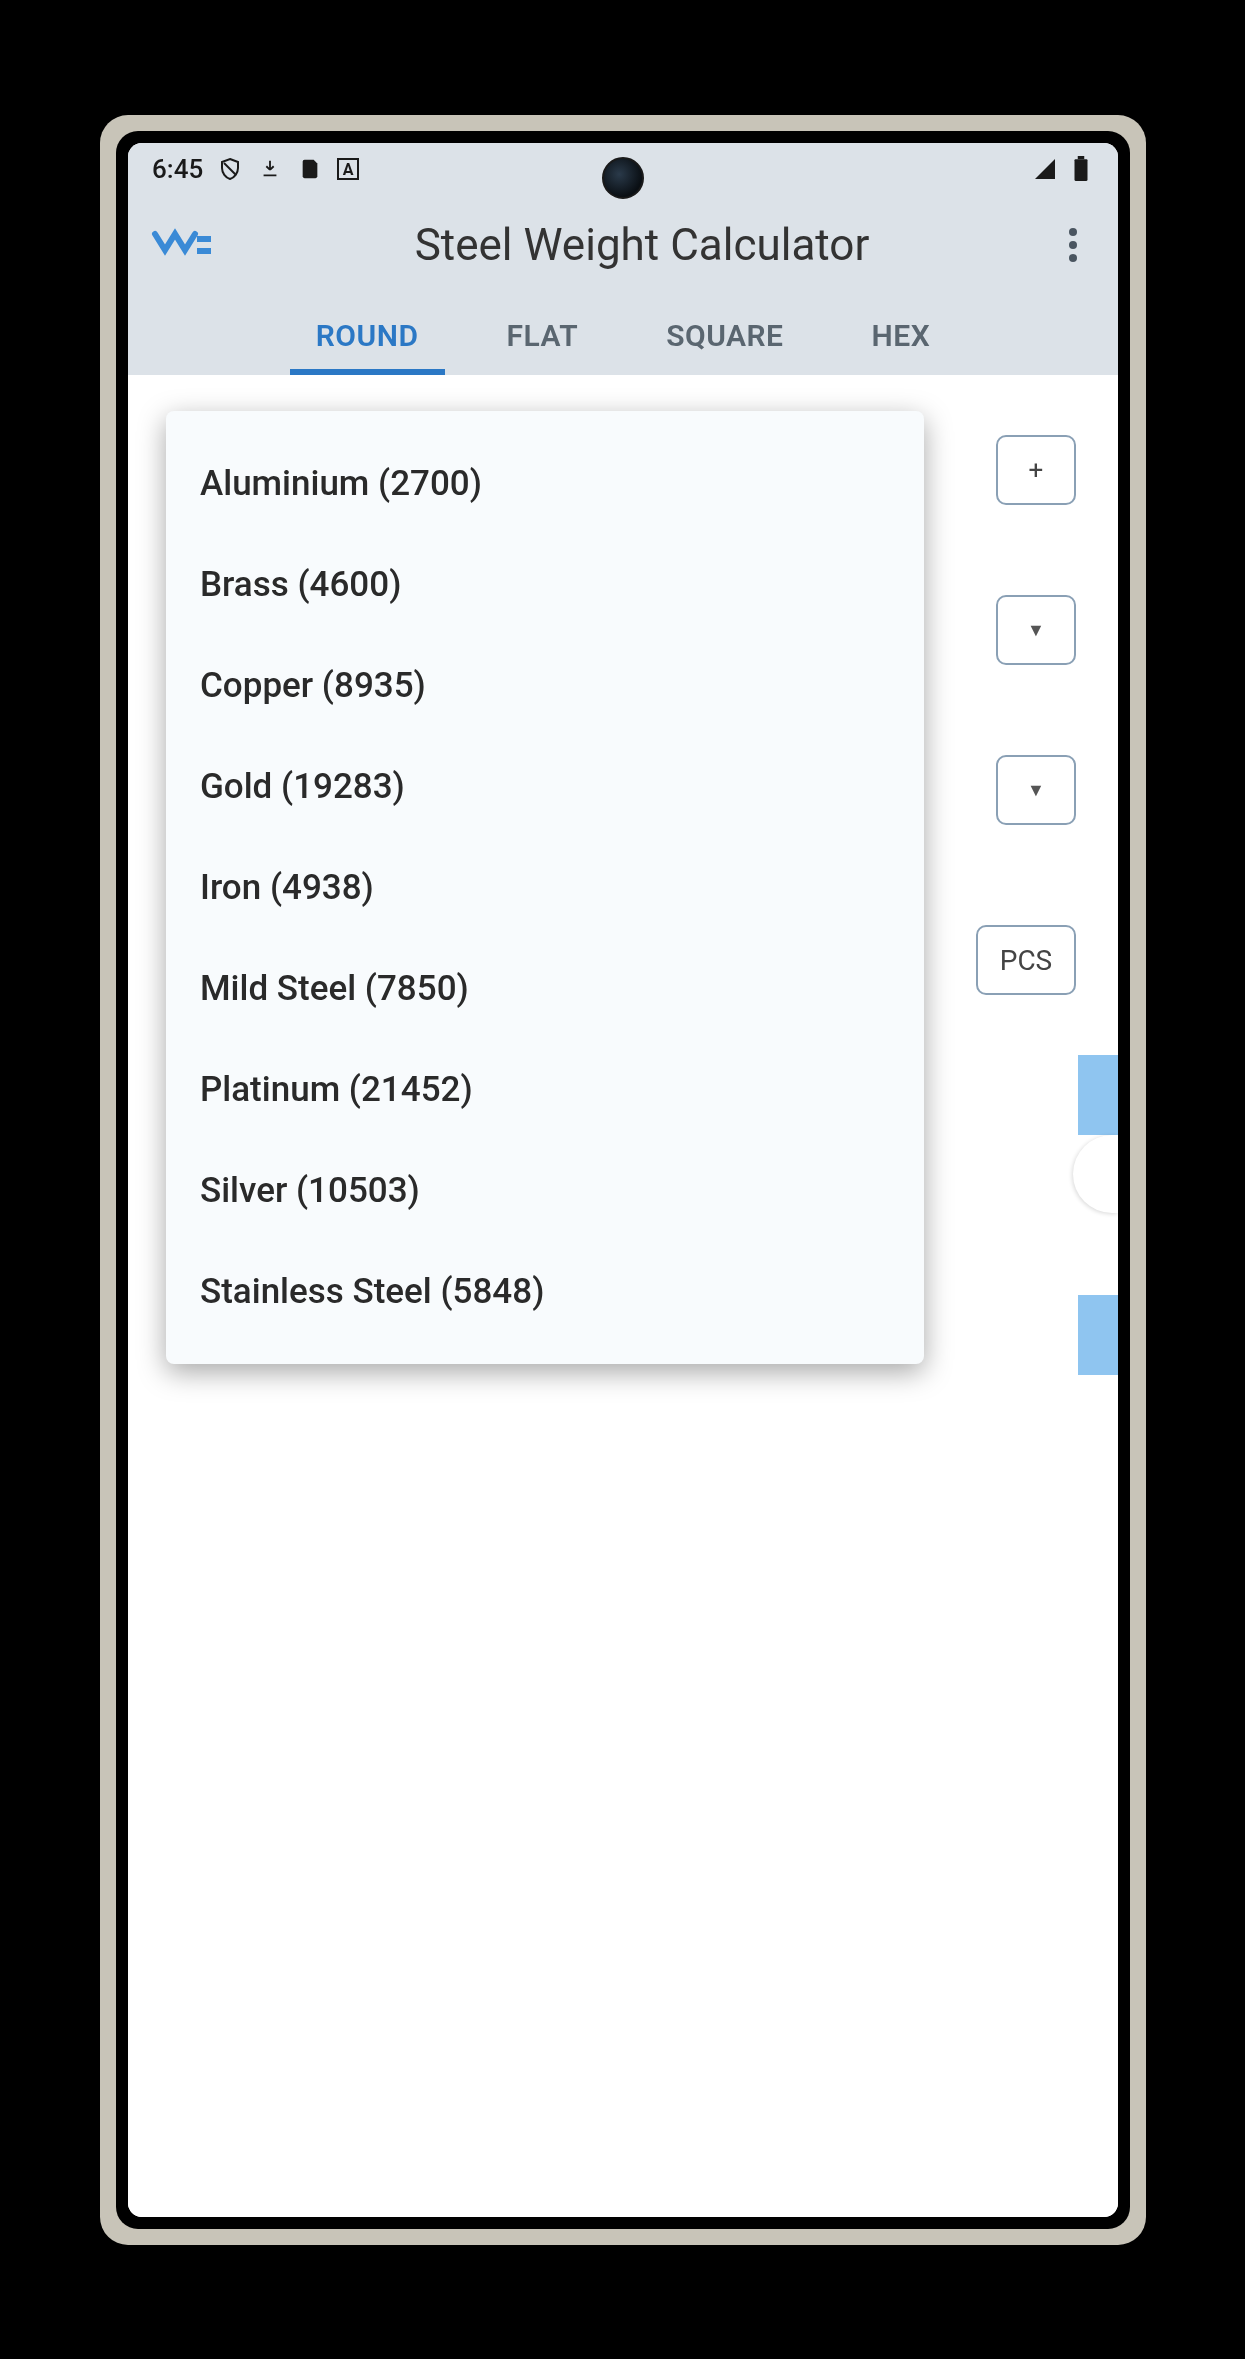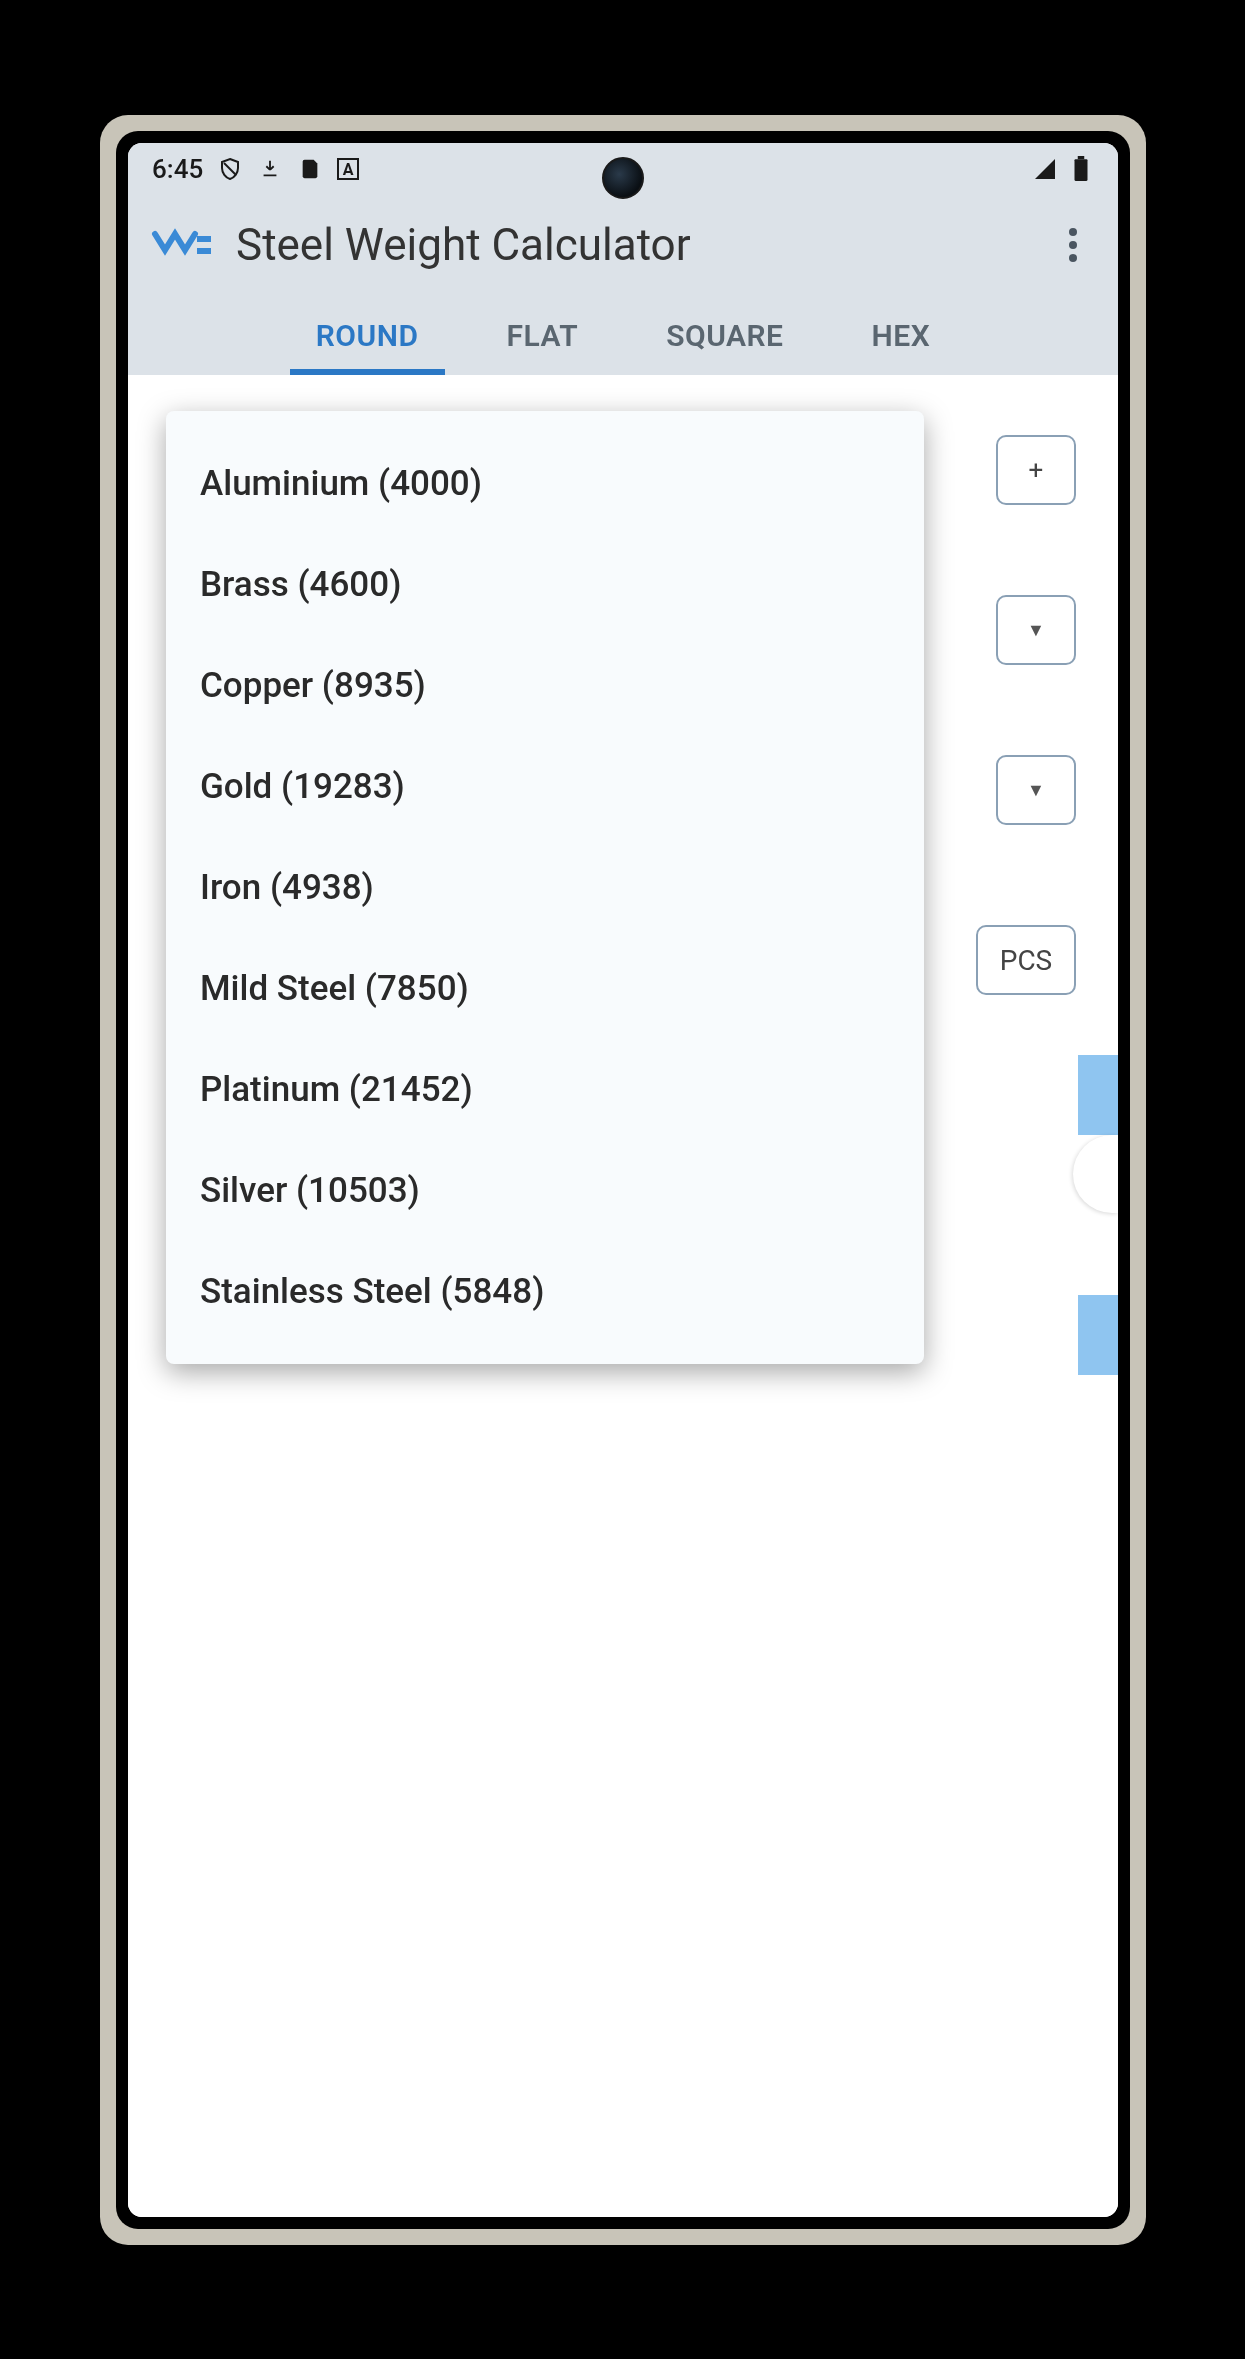--- a/index.html
+++ b/index.html
@@ -75,20 +75,21 @@
     display: flex;
     align-items: center;
     justify-content: center;
   }
   .app-title {
     flex: 1;
     font-size: 44px;
     font-weight: 400;
     color: #333;
     padding-left: 18px;
+    text-align: center;
   }
   .overflow {
     width: 50px;
     display: flex;
     align-items: center;
     justify-content: center;
   }
   .tab-bar {
     height: 80px;
     background: #dce2e8;
@@ -262,21 +263,21 @@
           </div>
         <div class="bg-field" style="top:380px;width:80px;">
             <span class="caret">▼</span>
           </div>
         <div class="bg-field" style="top:550px;width:100px;font-size:28px;">PCS</div>
         <div class="blue-strip" style="top:680px;"></div>
         <div class="white-pill" style="top:760px;"></div>
         <div class="blue-strip" style="top:920px;"></div>
 
         <div class="dropdown">
-          <div class="dropdown-item">Aluminium (4000)</div>
+          <div class="dropdown-item">Aluminium (2700)</div>
           <div class="dropdown-item">Brass (4600)</div>
           <div class="dropdown-item">Copper (8935)</div>
           <div class="dropdown-item">Gold (19283)</div>
           <div class="dropdown-item">Iron (4938)</div>
           <div class="dropdown-item">Mild Steel (7850)</div>
           <div class="dropdown-item">Platinum (21452)</div>
           <div class="dropdown-item">Silver (10503)</div>
           <div class="dropdown-item">Stainless Steel (5848)</div>
         </div>
       </div>

